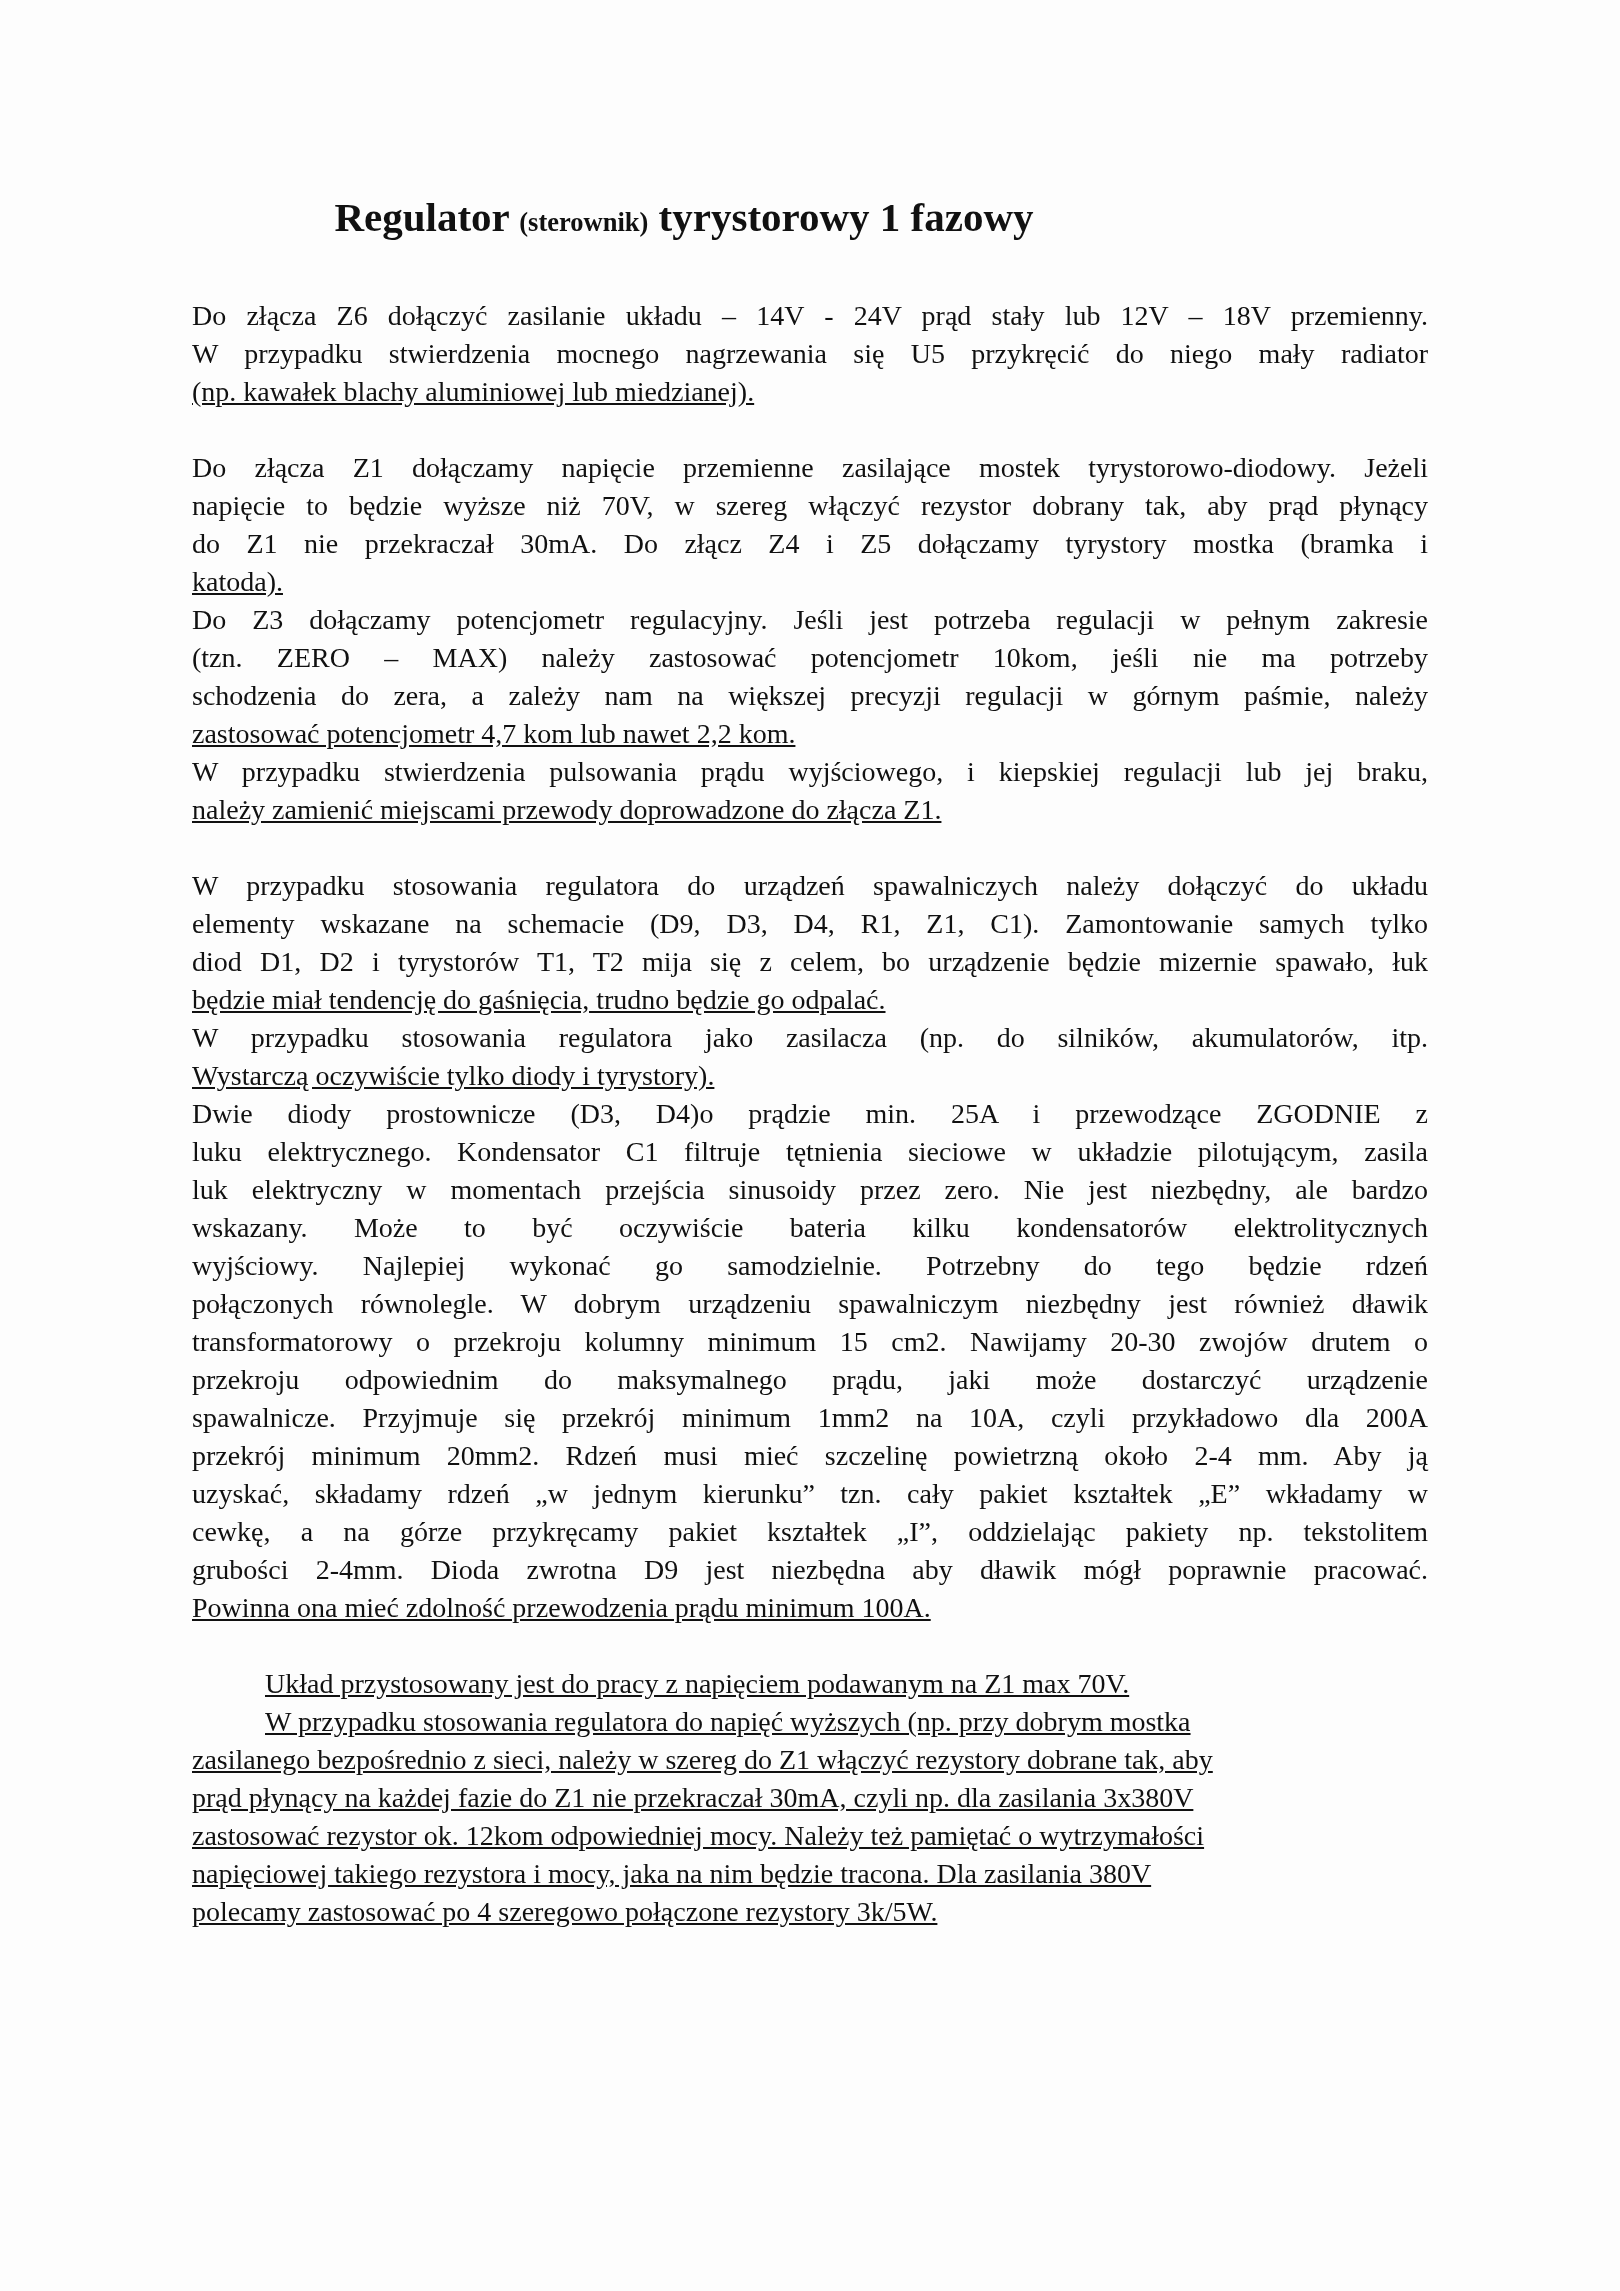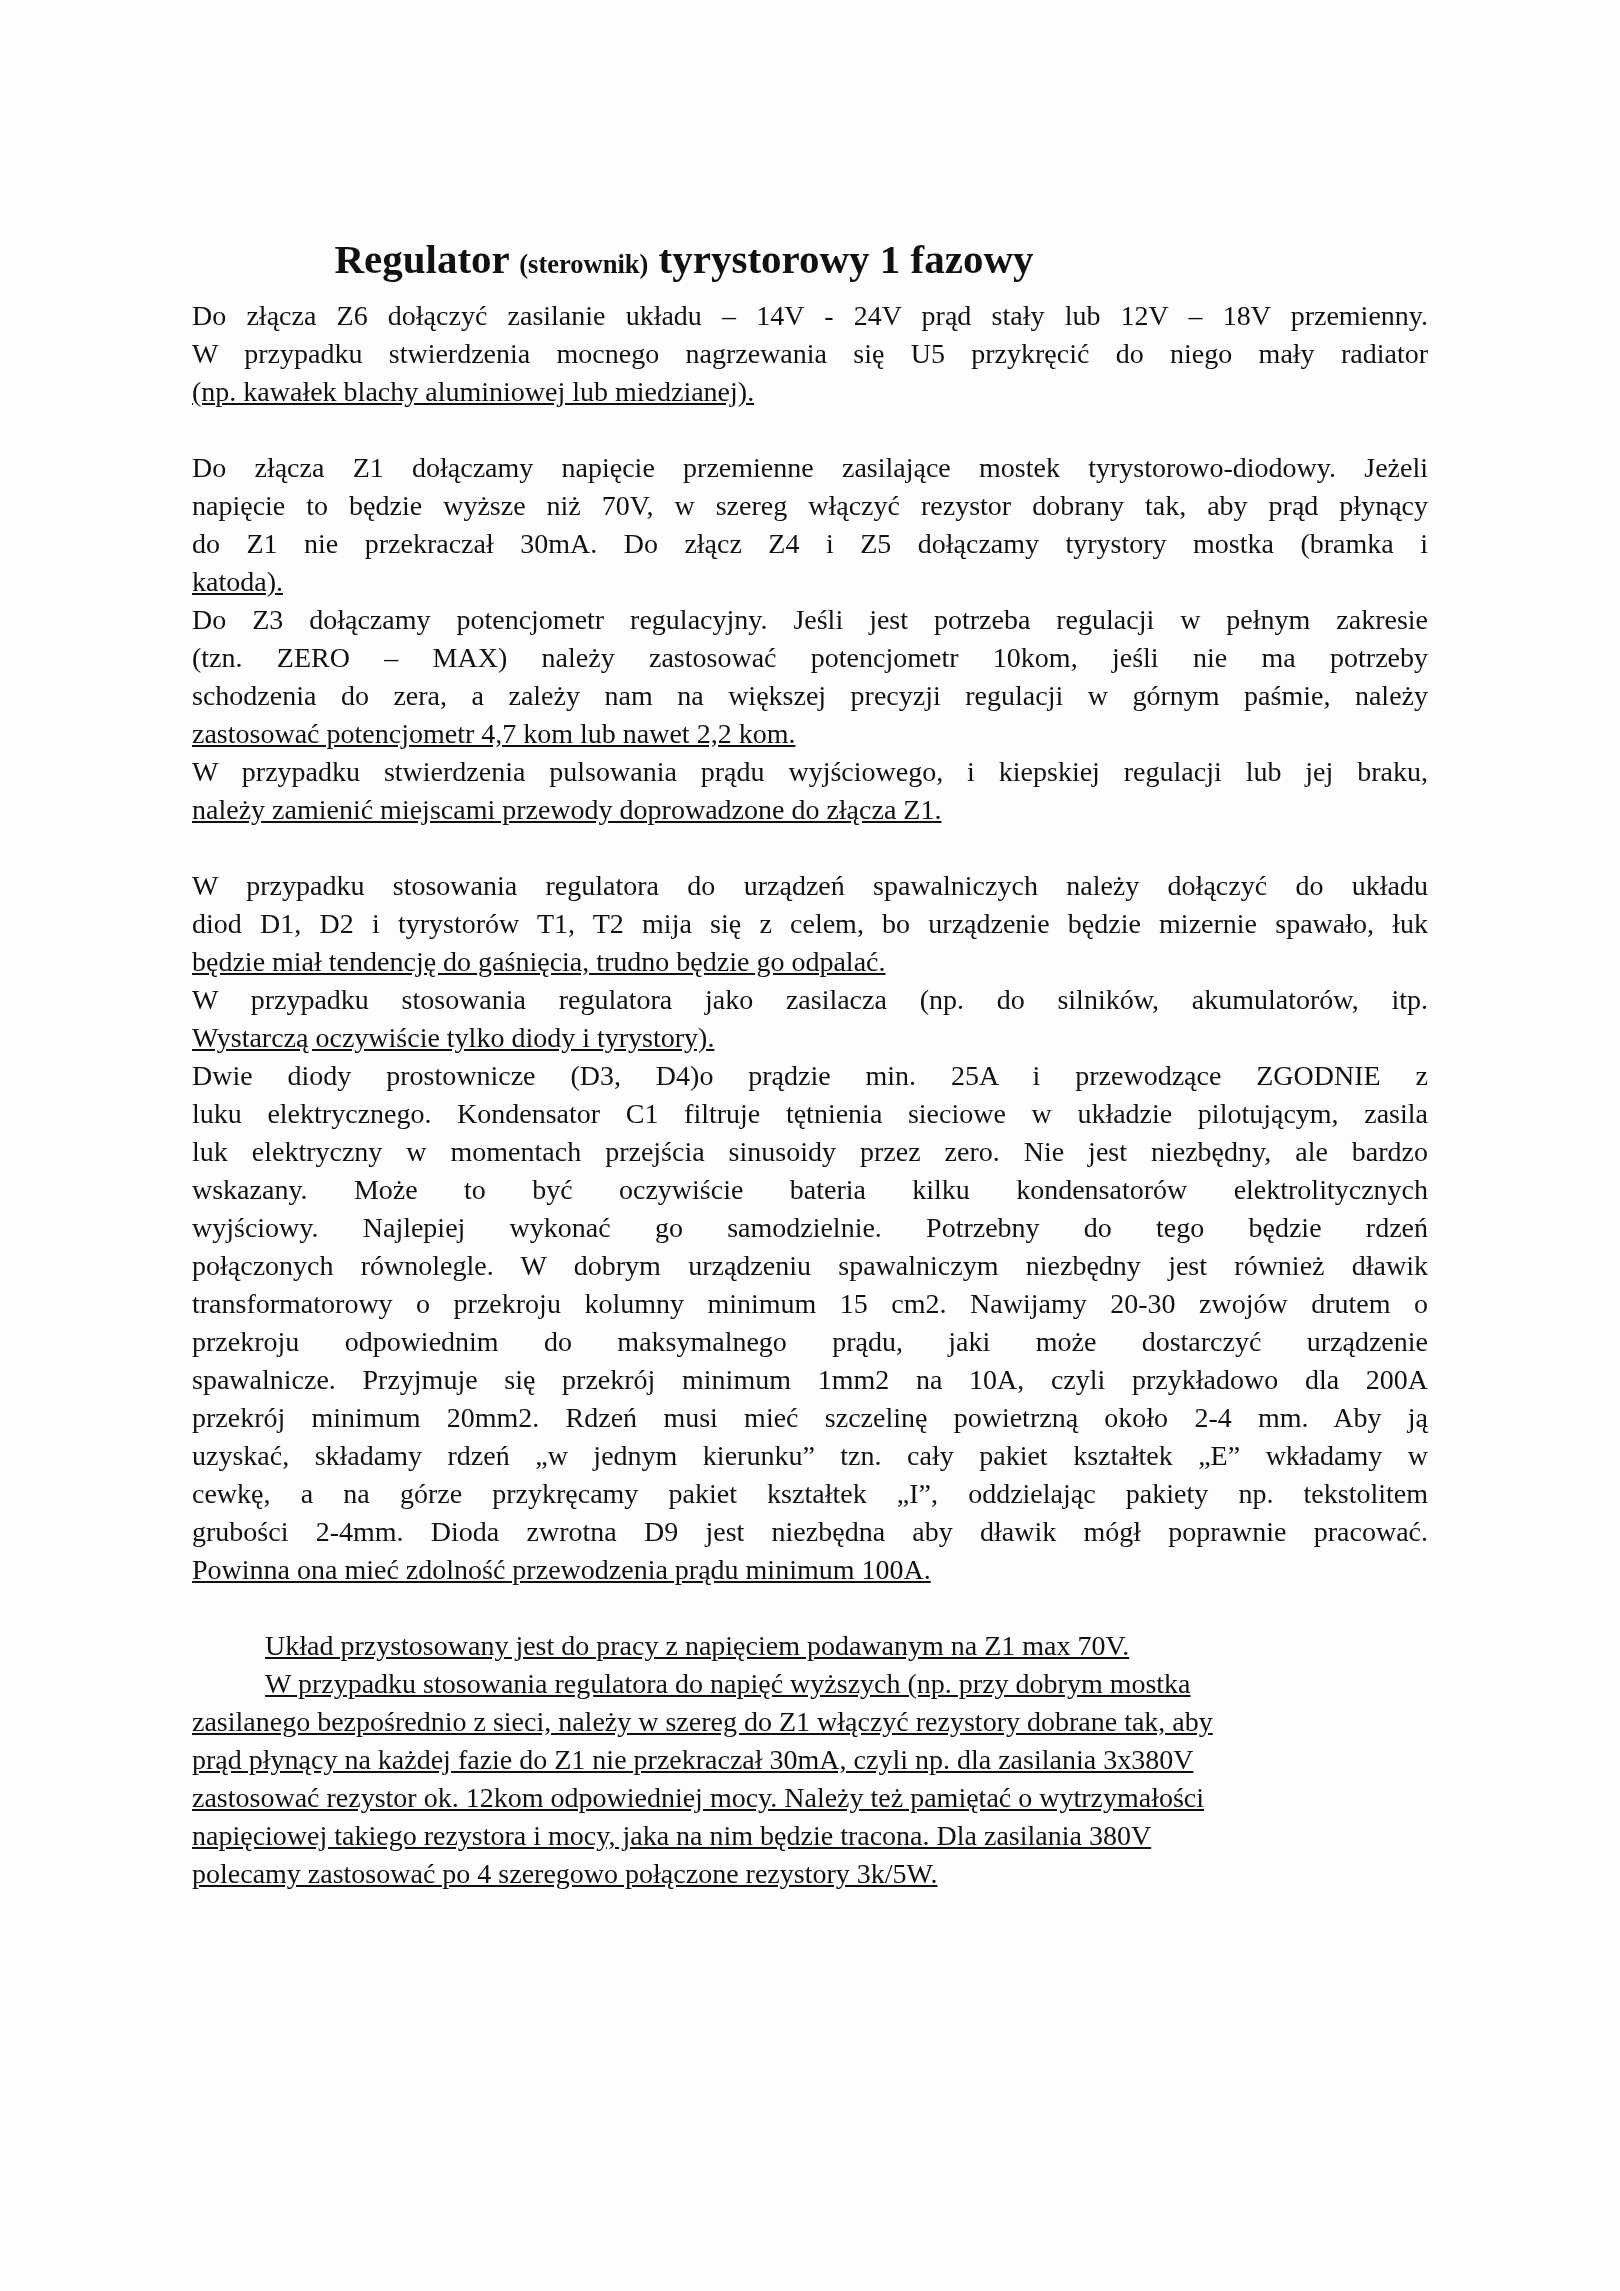--- a/index.html
+++ b/index.html
@@ -3,21 +3,21 @@
 <meta charset="utf-8">
 <style>
   html, body { margin: 0; padding: 0; }
   body {
     width: 1620px; height: 2292px; background: #fdfdfd;
     font-family: "Liberation Serif", "DejaVu Serif", serif;
     color: #111; position: relative; overflow: hidden;
   }
   .title {
     position: absolute; left: 0; width: 1368px; top: 188px;
-    text-align: center; font-weight: bold; font-size: 41px; line-height: 59px; margin-top: 42px;
+    text-align: center; font-weight: bold; font-size: 41px; line-height: 59px;
   }
   .title .small { font-size: 26.5px; font-weight: bold; }
   .page { position: absolute; left: 192px; top: 297px; width: 1236px; }
   .line {
     display: block; font-size: 28px; height: 38px; line-height: 38px;
     white-space: nowrap; text-align: justify; text-align-last: justify;
   }
   .line.ragged { text-align: left; text-align-last: left; text-decoration: underline; }
   .line.indent { padding-left: 73px; }
   .gap { height: 38px; }
@@ -49,20 +49,21 @@
     <span class="line">(tzn. ZERO – MAX) należy zastosować potencjometr 10kom, jeśli nie ma potrzeby</span>
     <span class="line">schodzenia do zera, a zależy nam na większej precyzji regulacji w górnym paśmie, należy</span>
     <span class="line ragged">zastosować potencjometr 4,7 kom lub nawet 2,2 kom.</span>
     <span class="line">W przypadku stwierdzenia pulsowania prądu wyjściowego, i kiepskiej regulacji lub jej braku,</span>
     <span class="line ragged">należy zamienić miejscami przewody doprowadzone do złącza Z1.</span>
   </div>
   <div class="gap"></div>
 
   <div>
     <span class="line">W przypadku stosowania regulatora do urządzeń spawalniczych należy dołączyć do układu</span>
+    <span class="line">elementy wskazane na schemacie (D9, D3, D4, R1, Z1, C1). Zamontowanie samych tylko</span>
     <span class="line">diod D1, D2 i tyrystorów T1, T2 mija się z celem, bo urządzenie będzie mizernie spawało, łuk</span>
     <span class="line ragged">będzie miał tendencję do gaśnięcia, trudno będzie go odpalać.</span>
     <span class="line">W przypadku stosowania regulatora jako zasilacza (np. do silników, akumulatorów, itp.</span>
     <span class="line ragged">Wystarczą oczywiście tylko diody i tyrystory).</span>
     <span class="line">Dwie diody prostownicze (D3, D4)o prądzie min. 25A i przewodzące ZGODNIE z</span>
     <span class="line">luku elektrycznego. Kondensator C1 filtruje tętnienia sieciowe w układzie pilotującym, zasila</span>
     <span class="line">luk elektryczny w momentach przejścia sinusoidy przez zero. Nie jest niezbędny, ale bardzo</span>
     <span class="line">wskazany. Może to być oczywiście bateria kilku kondensatorów elektrolitycznych</span>
     <span class="line">wyjściowy. Najlepiej wykonać go samodzielnie. Potrzebny do tego będzie rdzeń</span>
     <span class="line">połączonych równolegle. W dobrym urządzeniu spawalniczym niezbędny jest również dławik</span>

